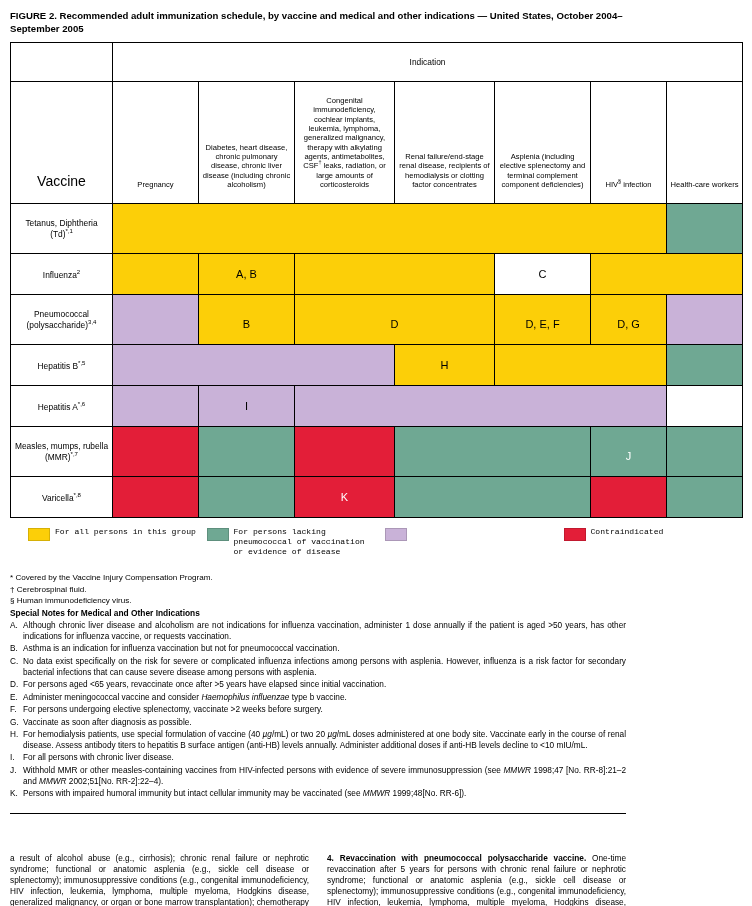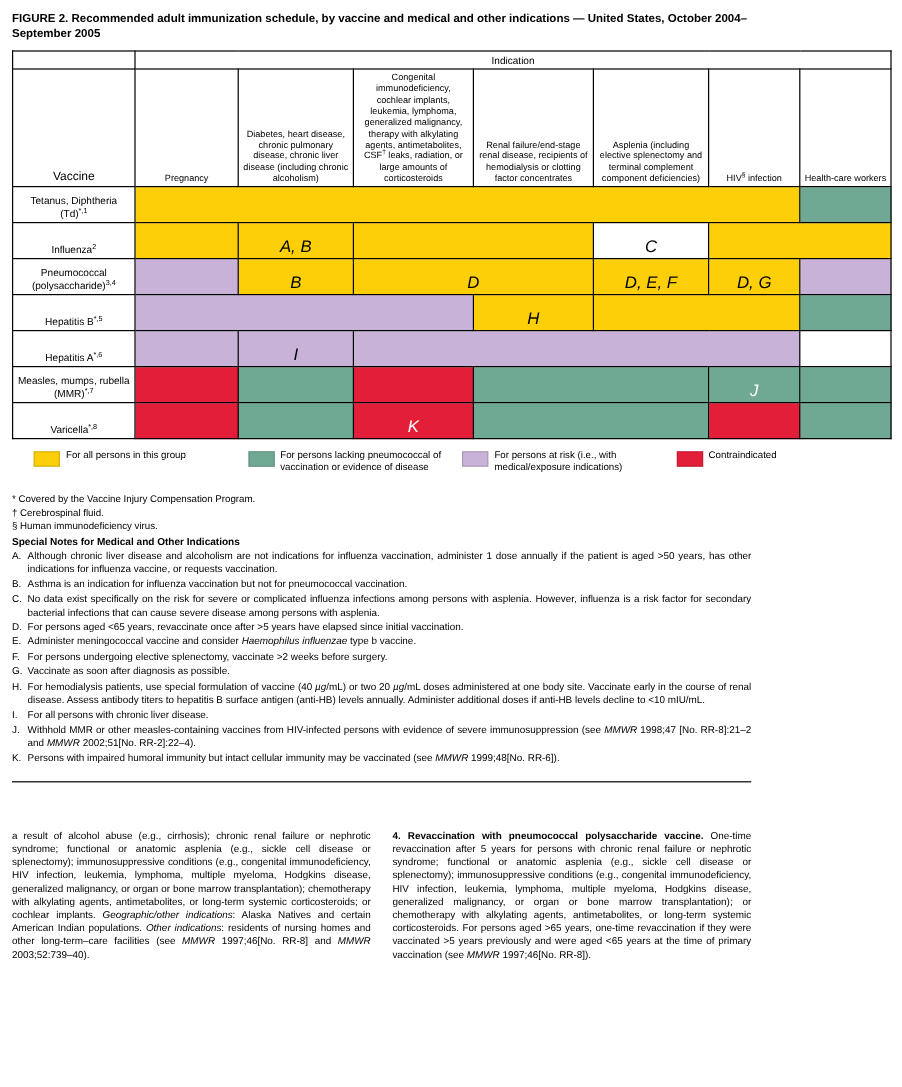--- a/index.html
+++ b/index.html
@@ -25,76 +25,76 @@
   }
   
   table.sched {
     border-collapse: collapse;
     width: 732px;
     table-layout: fixed;
   }
   table.sched td, table.sched th {
     border: 1px solid #000;
     vertical-align: bottom;
-    padding: 2px 3px;
+    padding: 14px 3px;
     font-weight: normal;
     text-align: center;
   }
   .ind-header {
     font-size: 8.4px;
     font-weight: normal;
     text-align: center;
     vertical-align: middle;
     padding: 3px;
   }
   .col-head {
     font-size: 7.6px;
     line-height: 1.23;
     vertical-align: bottom;
     text-align: center;
     padding-bottom: 3px;
   }
   .vaccine-head {
     text-align: left;
     font-weight: bold;
-    font-size: 10px;
+    font-size: 14px;
     vertical-align: bottom;
     padding-bottom: 3px;
   }
   .vax-cell {
     text-align: left;
     font-size: 8.4px;
     line-height: 1.25;
     vertical-align: middle;
     padding: 4px 3px;
     height: 30px;
   }
   .cell {
     vertical-align: middle;
     text-align: center;
     font-weight: bold;
-    font-size: 14px;
+    font-size: 11px;
     color: #fff;
     height: 30px;
     padding: 0;
-    font-style: italic;
   }
   .c-yellow { background: #FCCF08; color:#000; }
   .c-green  { background: #6FA893; color:#fff; }
   .c-purple { background: #C9B2D8; color:#000; }
   .c-red    { background: #E31E38; color:#fff; }
   .c-white  { background: #fff; color:#000; }
   sup { font-size: 0.72em; vertical-align: super; line-height: 0; }
 
   
   .legend {
     display: flex;
     flex-wrap: wrap;
     margin: 9px 0 16px 18px;
     width: 714px;
+    font-family: Liberation Mono, monospace;
   }
   .leg-item {
     display: flex;
     align-items: flex-start;
     width: 25%;
     font-size: 8.1px;
     line-height: 1.25;
     padding-right: 6px;
   }
   .sw {
@@ -246,21 +246,20 @@
     <div class="leg-item">
       <span class="sw" style="background:#FCCF08"></span>
       <span>For all persons in this group</span>
     </div>
     <div class="leg-item">
       <span class="sw" style="background:#6FA893"></span>
       <span>For persons lacking pneumococcal of vaccination or evidence of disease</span>
     </div>
     <div class="leg-item">
       <span class="sw" style="background:#C9B2D8"></span>
-      <span>For persons at risk (i.e., with medical/exposure indications)</span>
     </div>
     <div class="leg-item">
       <span class="sw" style="background:#E31E38"></span>
       <span>Contraindicated</span>
     </div>
   </div>
 
   <div class="fn">
     <div>* Covered by the Vaccine Injury Compensation Program.</div>
     <div>† Cerebrospinal fluid.</div>

